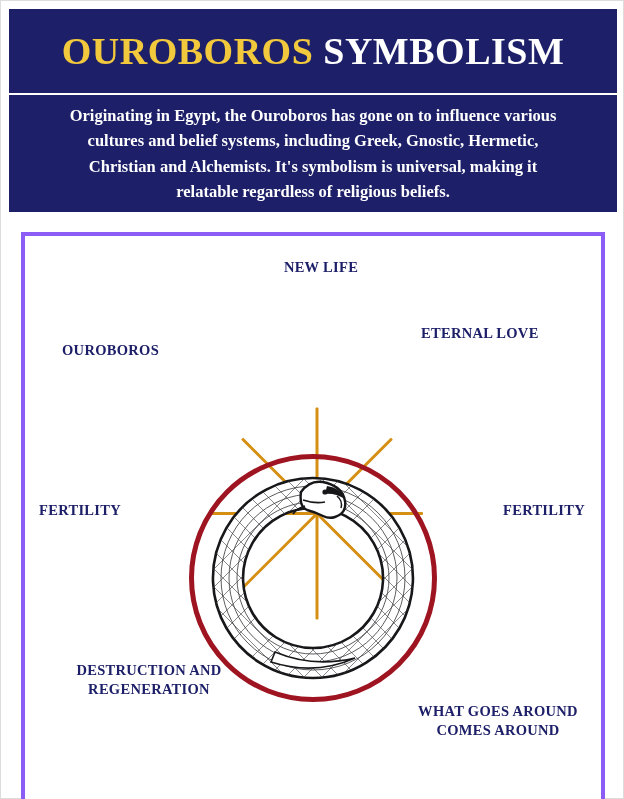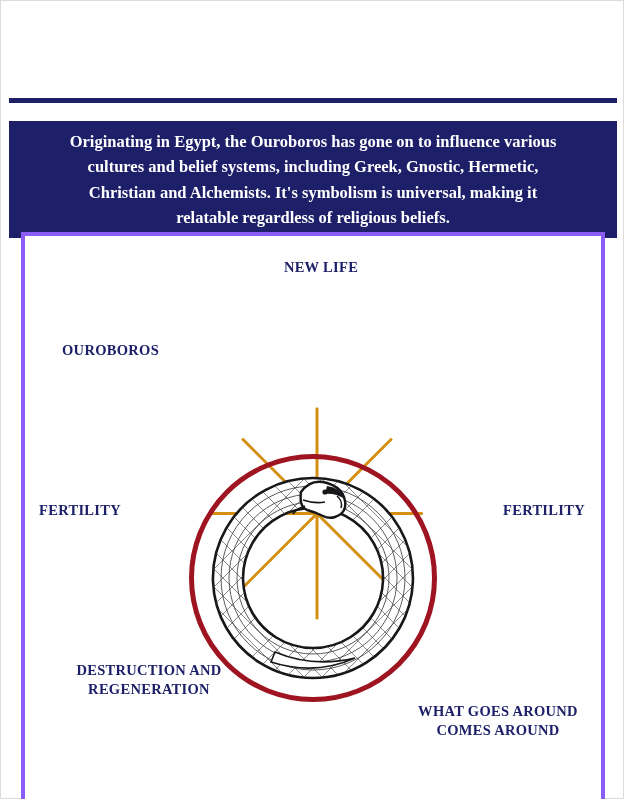--- a/index.html
+++ b/index.html
@@ -49,21 +49,21 @@
     top: 97px;
     width: 608px;
     height: 5px;
     background: #1d2068;
   }
 
   
   .intro-band {
     position: absolute;
     left: 8px;
-    top: 120px;
+    top: 94px;
     width: 608px;
     height: 117px;
     background: #1d2068;
     color: #ffffff;
     display: flex;
     align-items: center;
     justify-content: center;
     box-sizing: border-box;
     padding: 0 50px;
   }
@@ -129,20 +129,25 @@
     top: 16px;
     width: 216px;
     height: 216px;
   }
 </style>
 </head>
 <body>
 
 <div id="poster">
 
+  <div class="header-band">
+    <div class="header-title">
+      <span class="word-gold">OUROBOROS</span><span class="word-white">&nbsp;</span><span class="word-white">SYMBOLISM</span>
+    </div>
+  </div>
 
   <div class="rule-thick"></div>
 
   <div class="intro-band">
     <div class="intro-text">Originating in Egypt, the Ouroboros has gone on to influence various cultures and belief systems, including Greek, Gnostic, Hermetic, Christian and Alchemists. It's symbolism is universal, making it relatable regardless of religious beliefs.</div>
   </div>
 
   <div class="diagram-area">
 
     <div class="spoke" style="left:292px; top:276px; width:106px; transform: rotate(-90deg);"></div>
@@ -221,20 +226,21 @@
           <circle cx="120" cy="22" r="2.6" fill="#17171a"></circle>
           <path d="M98 30 q12 4 22 2" fill="none" stroke="#17171a" stroke-width="1.6"></path>
           <path d="M100 36 q-8 2 -12 8" fill="none" stroke="#17171a" stroke-width="1.8"></path>
           <path d="M132 26 q6 5 4 12" fill="none" stroke="#17171a" stroke-width="1.5"></path>
         </g>
       </svg>
     </div>
 
     <div class="label" style="left:246px; top:22px; text-align:center; width:100px;">NEW LIFE</div>
 
+    <div class="label" style="left:396px; top:88px; text-align:left; width:160px;">ETERNAL LOVE</div>
 
     <div class="label" style="left:478px; top:265px; text-align:left; width:100px;">FERTILITY</div>
 
     <div class="label" style="left:368px; top:425px; text-align:center; width:210px;margin-top:41px;">WHAT GOES AROUND
 COMES AROUND</div>
 
 
     <div class="label" style="left:14px; top:425px; text-align:center; width:220px;">DESTRUCTION AND
 REGENERATION</div>
 

